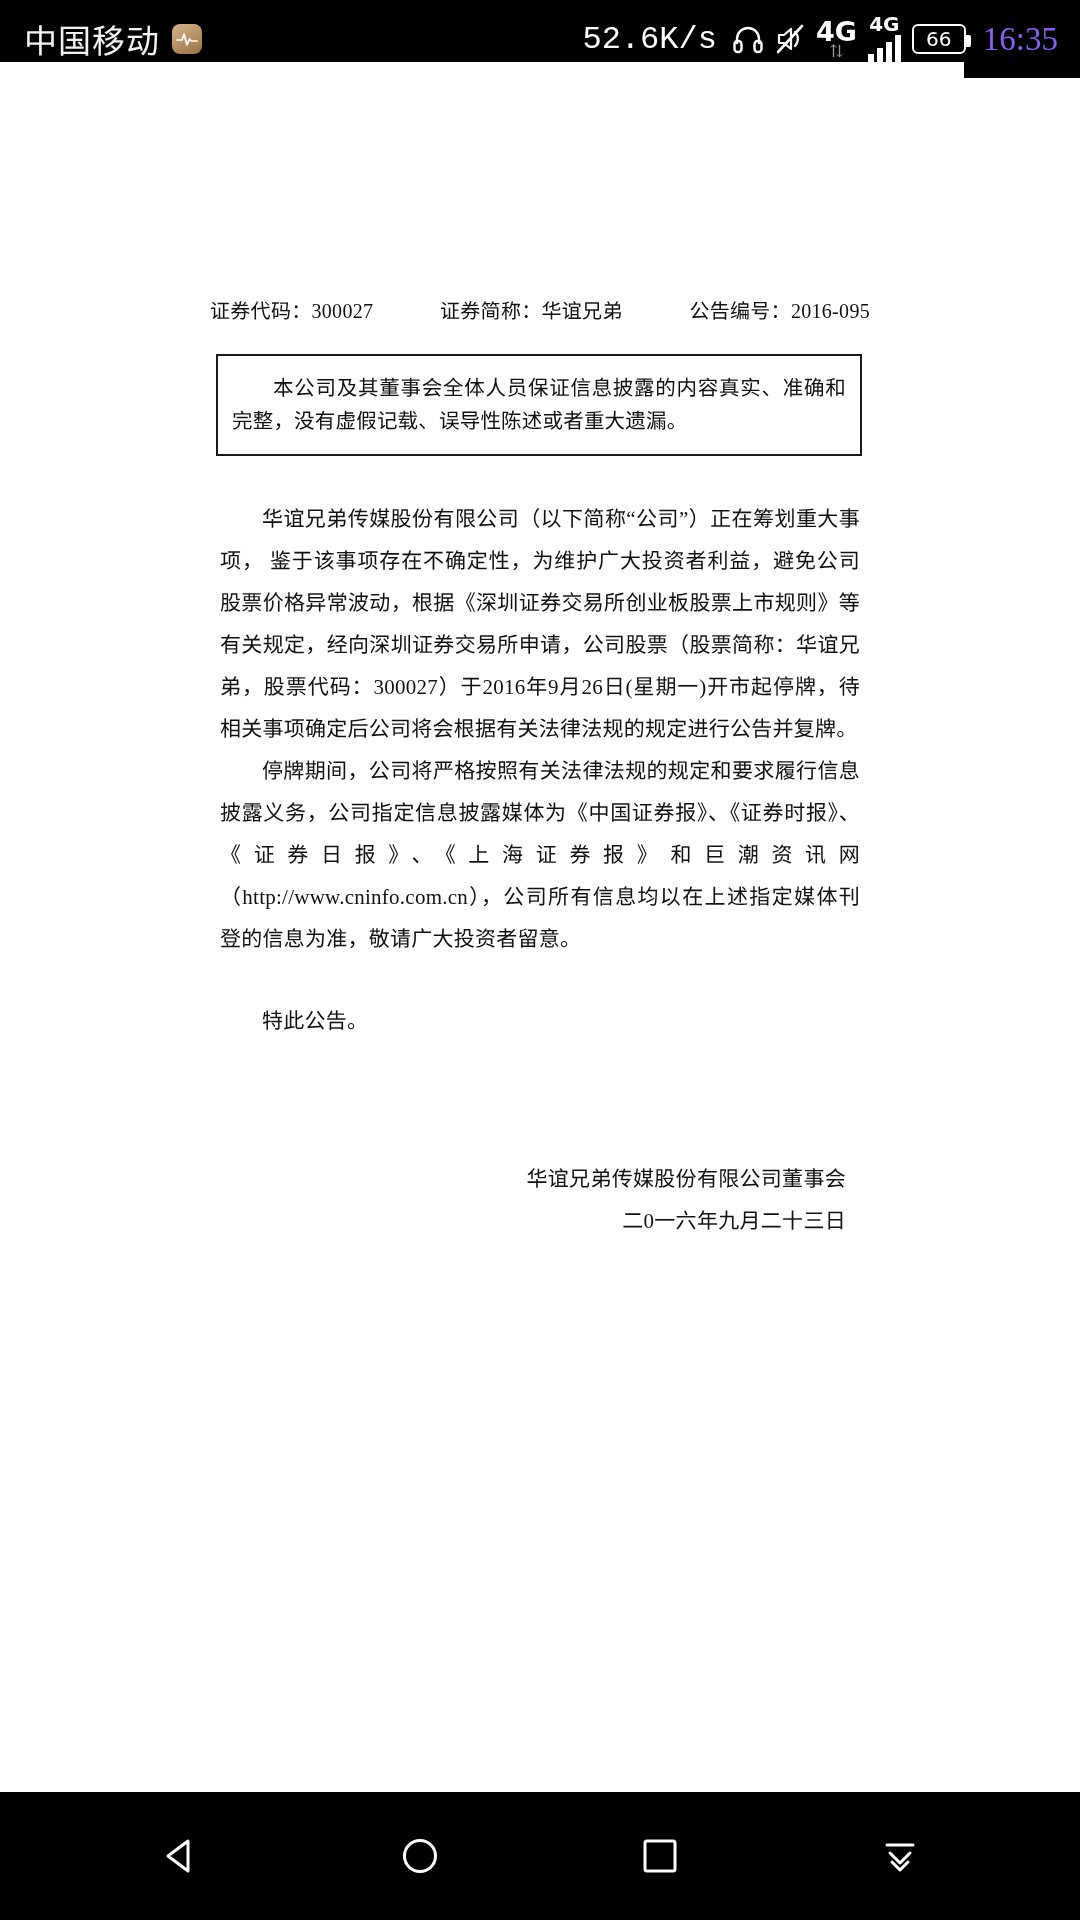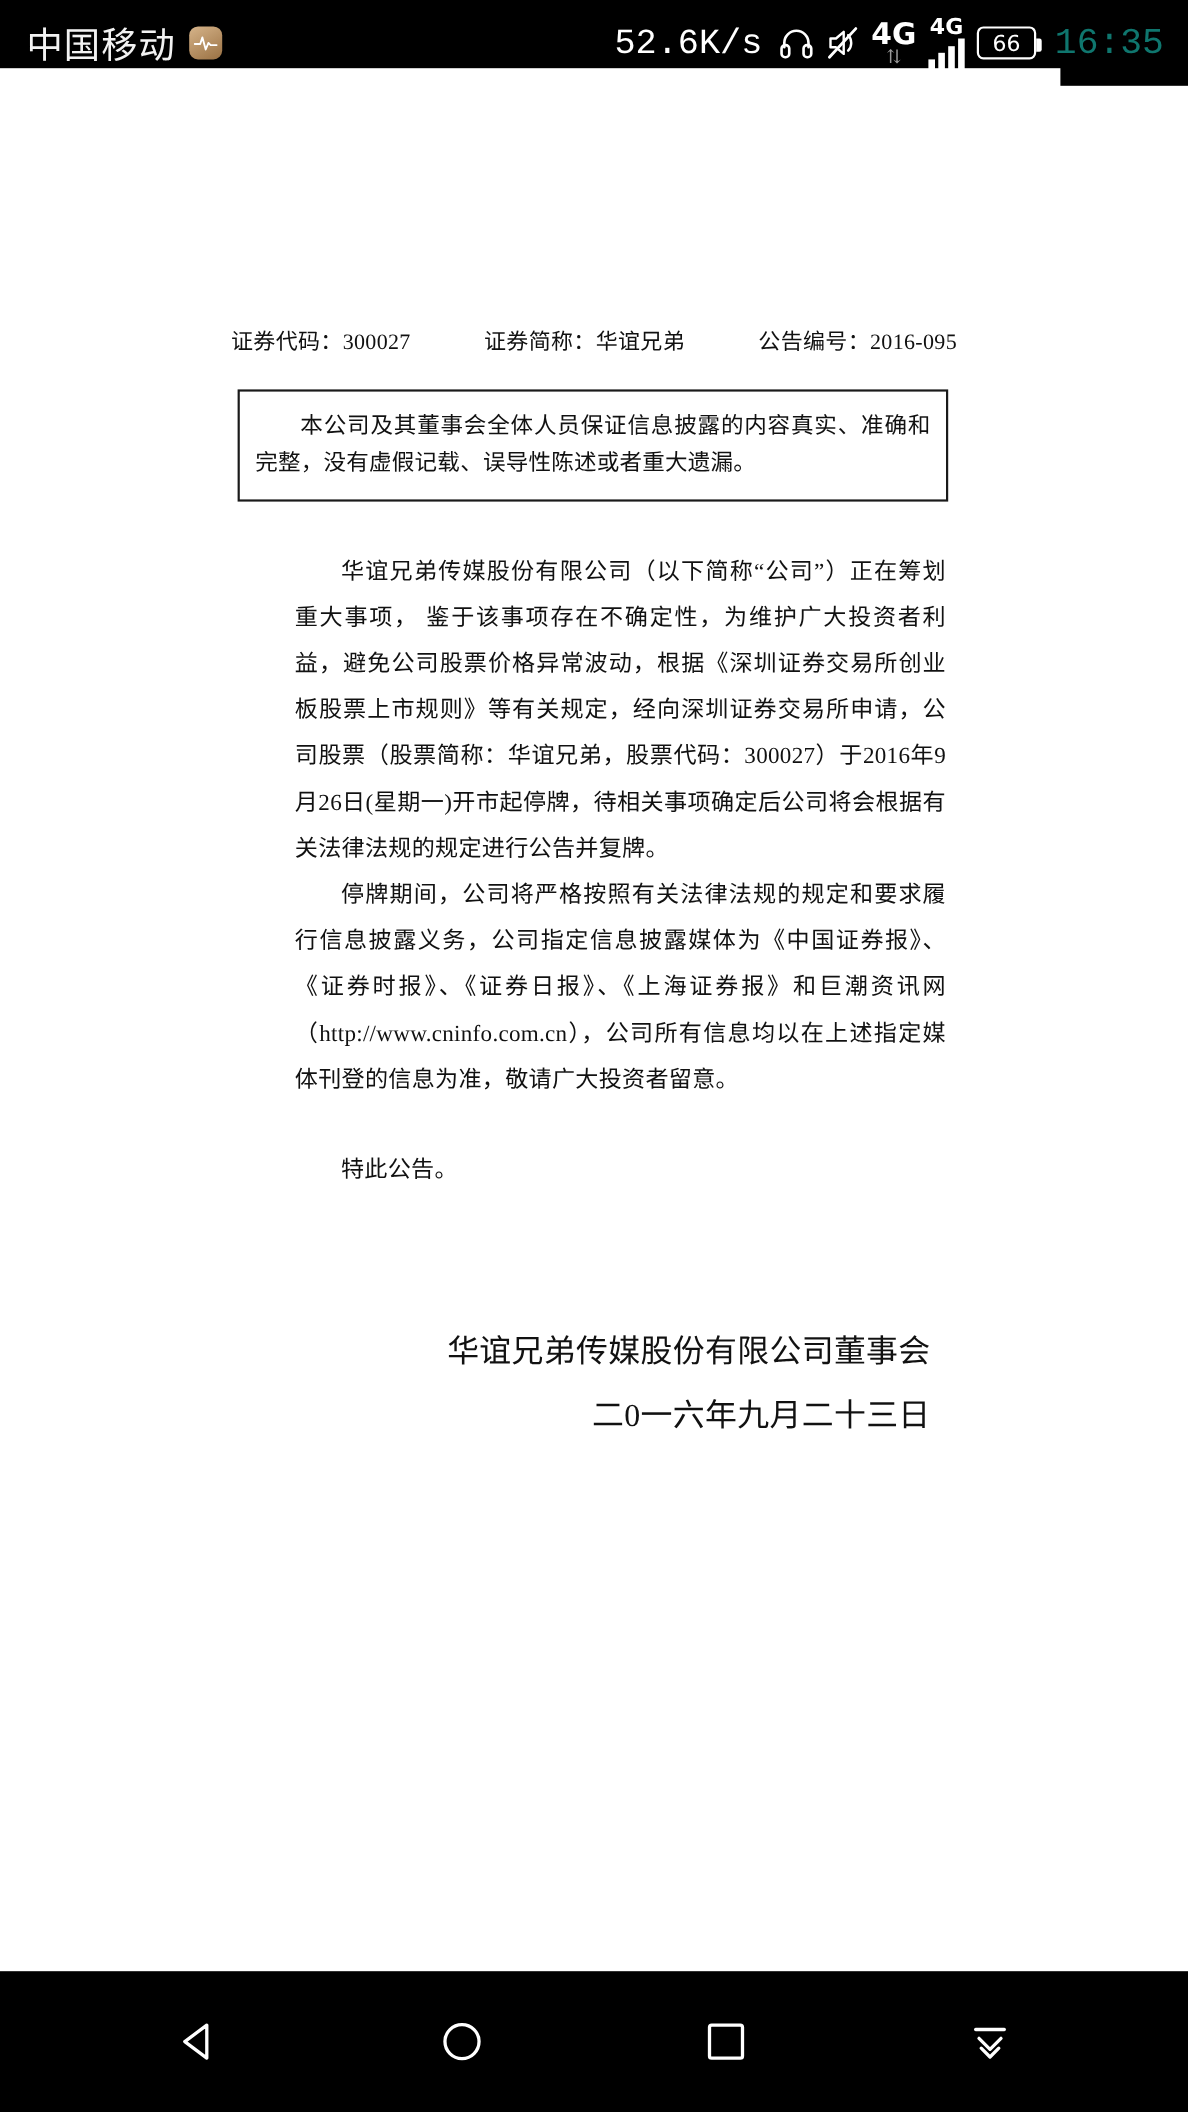--- a/index.html
+++ b/index.html
@@ -55,23 +55,23 @@
     flex:0 0 auto;
   }
   .netspeed{
     font-family:Liberation Mono, monospace;
     font-size:32px;
     color:#ffffff;
     letter-spacing:0px;
     margin-right:4px;
   }
   .clock{
-    font-family:Liberation Mono, monospace;
+    font-family:Liberation Serif, serif;
     font-size:33px;
-    color:#0f766e;
+    color:#8b5cf6;
     margin-left:6px;
   }
   .ic{display:flex;align-items:flex-end;}
   .ic svg{display:block;}
 
   .batt{
     position:relative;
     width:54px;height:30px;
     border:2px solid #ffffff;
     border-radius:6px;
@@ -168,42 +168,42 @@
     padding:16px 14px 16px 14px;
     font-size:20.5px;
     line-height:1.62;
     letter-spacing:0.2px;
     text-align:justify;
     text-justify:inter-ideograph;
   }
   .disclaimer p{text-indent:2em;}
 
   
-  .body-block{margin-top:42px;margin-left:48px;}
+  .body-block{margin-top:42px;}
   .body-block p{
     font-size:21px;
     line-height:2.0;
     letter-spacing:0.25px;
     text-indent:2em;
     text-align:justify;
     text-justify:inter-ideograph;
     margin-bottom:0;
   }
   .body-block p.closing{
     margin-top:40px;
   }
 
   
   .sign-block{
     margin-top:116px;
     text-align:right;
     padding-right:14px;
   }
   .sign-block div{
-    font-size:29px;
+    font-size:21px;
     line-height:2.0;
     letter-spacing:0.3px;
   }
 
   
   .nav-bar{
     position:absolute;
     bottom:0;left:0;
     width:1080px;height:128px;
     background:#000000;

